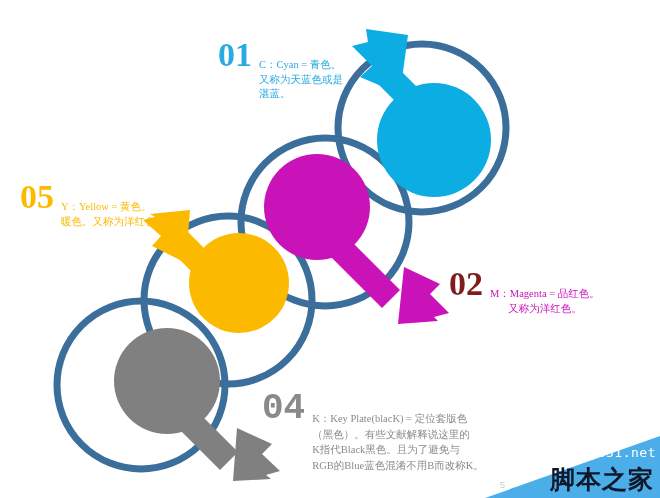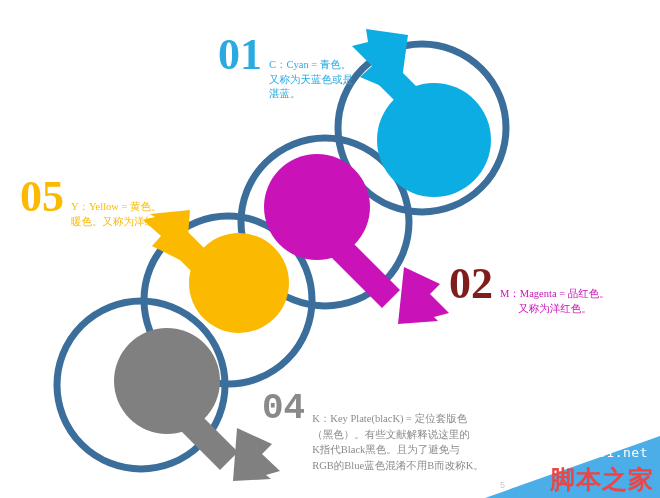--- a/index.html
+++ b/index.html
@@ -27,21 +27,21 @@
   }
   .label {
     position: absolute;
     display: flex;
     align-items: flex-start;
     white-space: nowrap;
   }
   .label .num {
     font-family: "Liberation Serif", "DejaVu Serif", serif;
     font-weight: bold;
-    font-size: 44px;
+    font-size: 34px;
     line-height: 34px;
     letter-spacing: 0px;
     margin-right: 7px;
   }
   .label .txt {
     font-family: Liberation Serif, serif;
     font-size: 10.5px;
     line-height: 14.5px;
     padding-top: 4px;
     white-space: pre-line;
@@ -76,35 +76,35 @@
     pointer-events: none;
   }
   #watermark .wm-bg {
     position: absolute;
     inset: 0;
     background: #4BAEE8;
     clip-path: polygon(100% 0%, 100% 100%, 0% 100%);
   }
   #watermark .wm-url {
     position: absolute;
-    right: 12px;
+    right: 4px;
     top: 9px;
     font-family: "DejaVu Sans Mono", "Liberation Mono", monospace;
     font-size: 13px;
     color: #ffffff;
     letter-spacing: 0.5px;
   }
   #watermark .wm-name {
     position: absolute;
     right: 6px;
     bottom: 2px;
     font-family: "Liberation Sans", "DejaVu Sans", sans-serif;
     font-size: 25px;
     font-weight: bold;
-    color: #ef4444;
+    color: #0f172a;
     letter-spacing: 1px;
   }
   #page-num {
     position: absolute;
     left: 500px;
     top: 480px;
     font-size: 9px;
     color: #c9c9c9;
     font-family: "Liberation Sans", sans-serif;
   }

